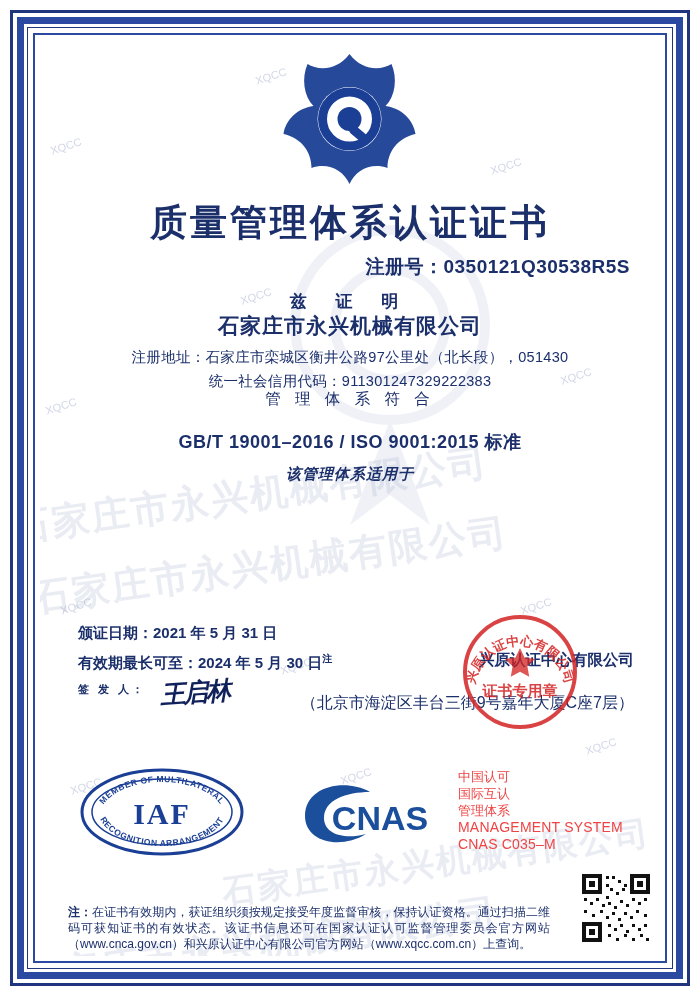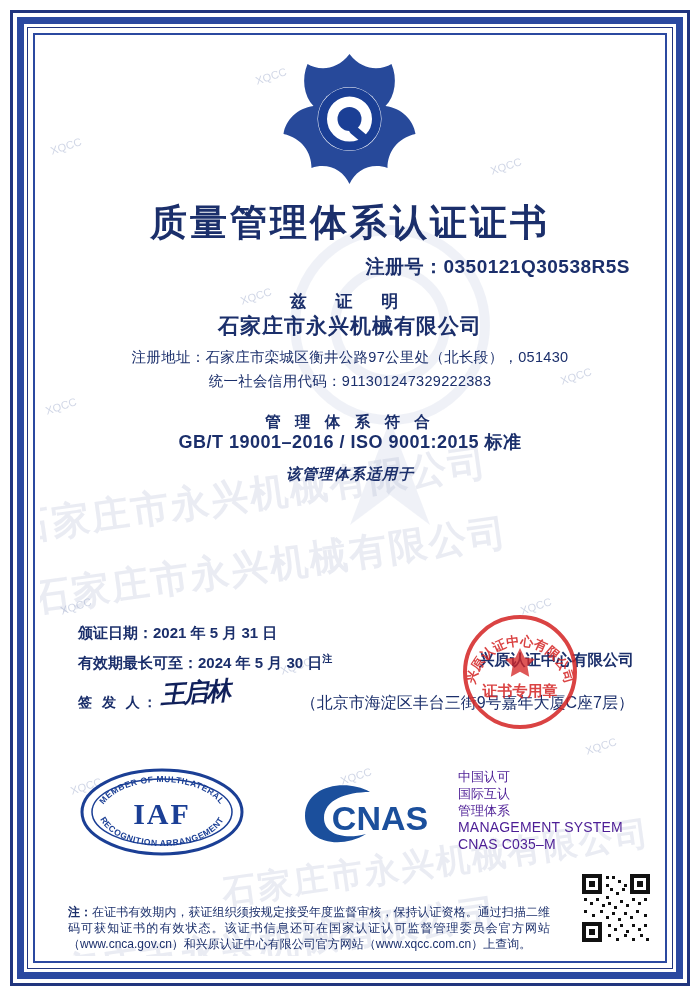--- a/index.html
+++ b/index.html
@@ -146,23 +146,23 @@
     top: 348px;
     font-size: 14.5px;
     letter-spacing: 0.3px;
   }
   .credit {
     top: 372px;
     font-size: 14.5px;
     letter-spacing: 0.3px;
   }
   .conform {
-    top: 412px;
+    top: 389px;
     font-size: 15.5px;
-    font-weight: bold;
+    font-weight: normal;
     letter-spacing: 5px;
   }
   .standard {
     top: 430px;
     font-size: 18px;
     font-weight: bold;
     letter-spacing: 0.5px;
   }
   .scope-title {
     top: 465px;
@@ -200,24 +200,23 @@
     font-weight: bold;
   }
   .valid-date .sup {
     font-size: 10px;
     vertical-align: super;
   }
   .signer {
     position: absolute;
     left: 78px;
     top: 682px;
-    font-size: 14px;
+    font-size: 11px;
     font-weight: bold;
     letter-spacing: 3px;
-    margin-top: 12px;
   }
   .signature {
     position: absolute;
     left: 160px;
     top: 676px;
     font-family: "Liberation Serif", serif;
     font-size: 25px;
     font-style: italic;
     font-weight: bold;
     color: #10205a;
@@ -266,21 +265,21 @@
     top: 776px;
     width: 150px;
     height: 70px;
   }
   .cnas-text {
     position: absolute;
     left: 458px;
     top: 768px;
     font-size: 12.5px;
     line-height: 17px;
-    color: #4c1d95;
+    color: #ef4444;
   }
   .cnas-text .cn { font-size: 13px; }
   .cnas-text .en { font-size: 14px; letter-spacing: 0.2px; }
 
   
   .qr {
     position: absolute;
     right: 48px;
     bottom: 52px;
     width: 72px;

